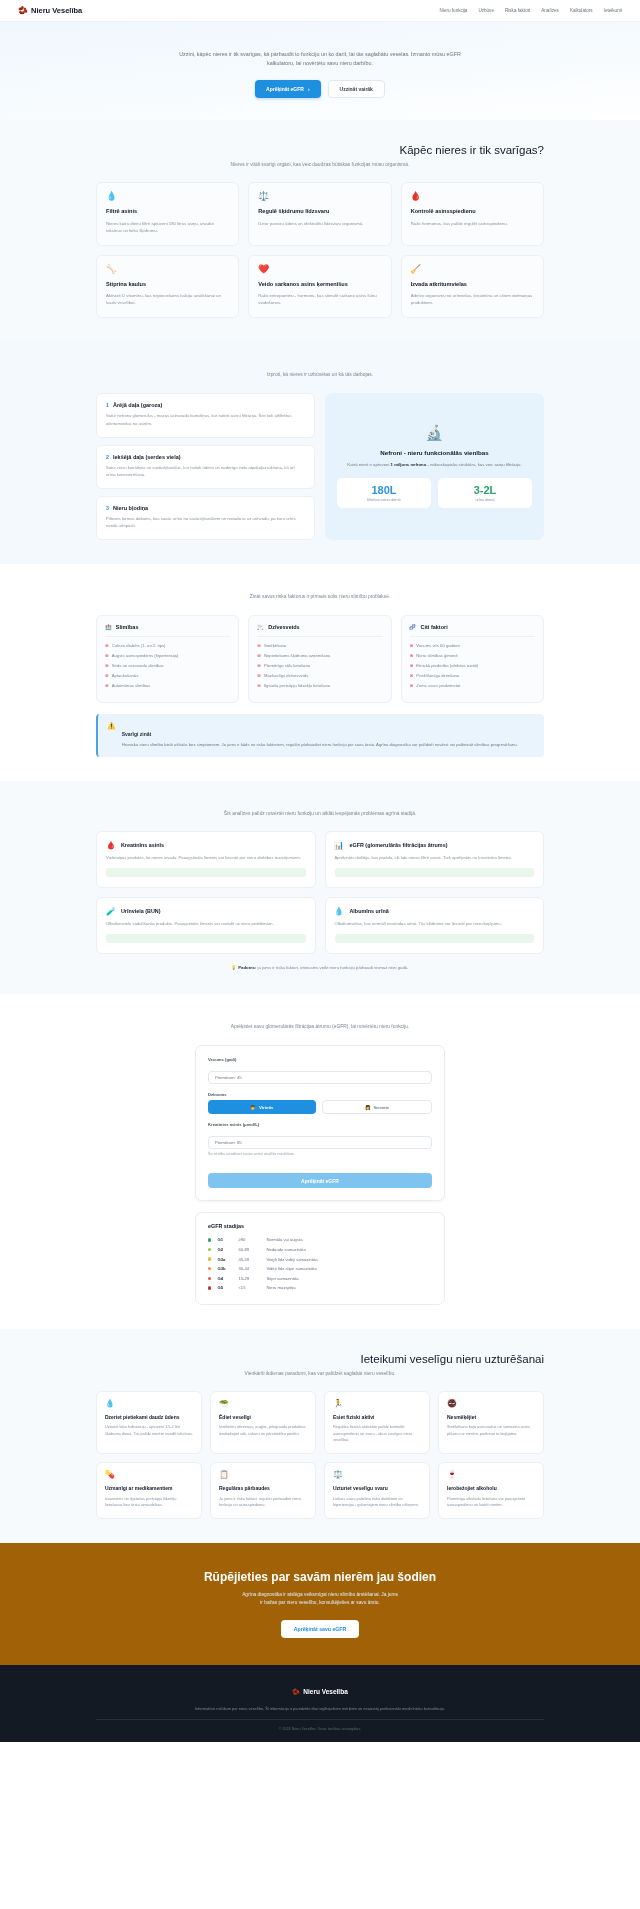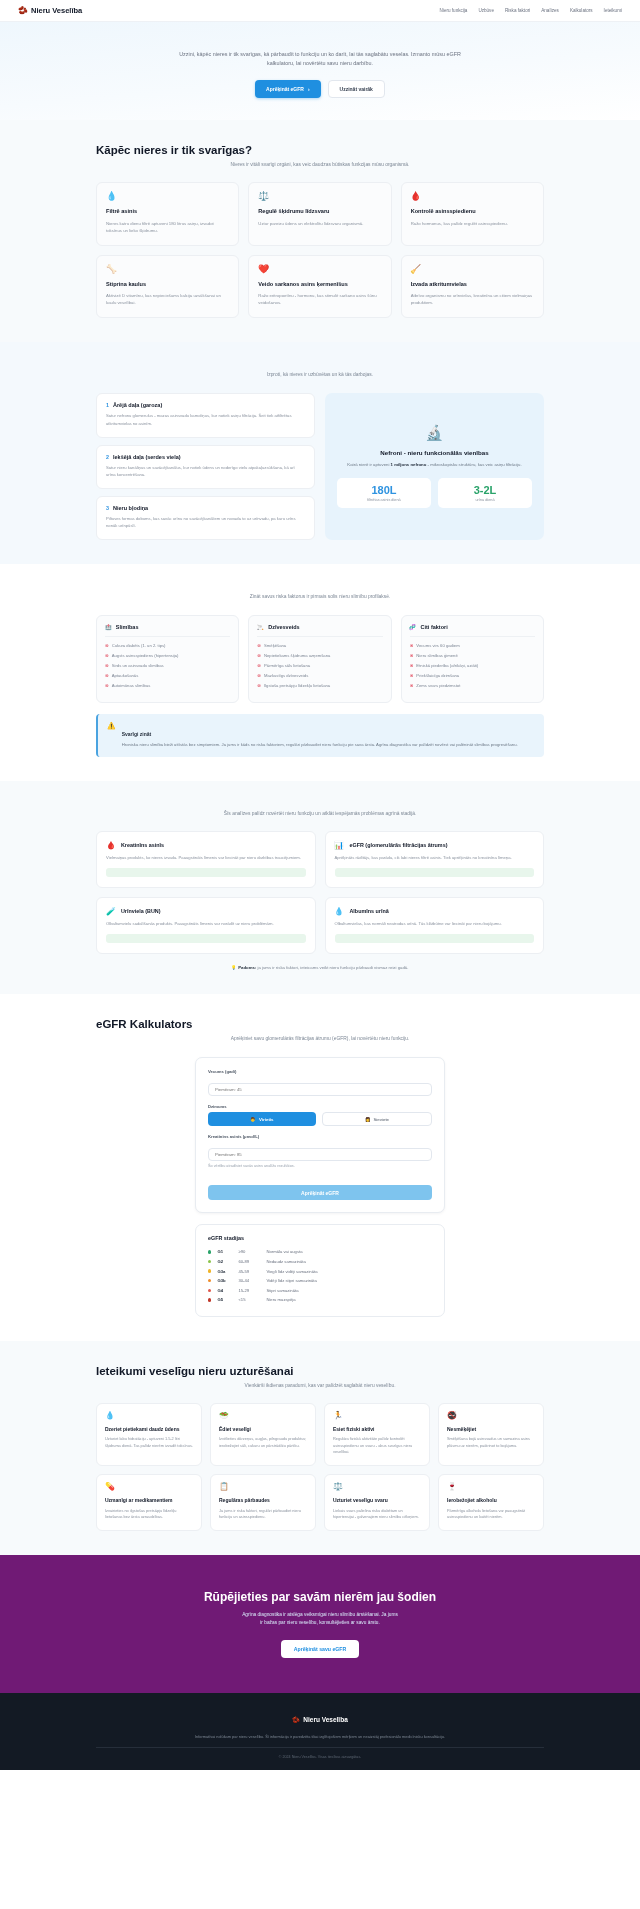--- a/index.html
+++ b/index.html
@@ -22,21 +22,21 @@
   .hbtns{margin-top:11px;display:flex;justify-content:center;gap:7px}
   .btn{font-size:5px;font-weight:bold;border-radius:4px;padding:5px 11px;display:inline-flex;align-items:center;gap:4px;cursor:pointer;border:none}
   .btn-pri{background:#1f8fe0;color:#fff;box-shadow:0 1px 3px rgba(31,143,224,.35)}
   .btn-sec{background:#fff;color:#374151;border:1px solid #e2e7ee}
 
   
   section{padding:24px 0}
   .sec-grey{background:#f7fafc}
   .sec-blue{background:#f4f9fd}
   .sec-white{background:#fff}
-  .h2{font-size:11.5px;font-weight:bold;text-align:left;color:#111827}
+  .h2{font-size:11.5px;font-weight:normal;text-align:right;color:#111827}
   .sub{margin:5px auto 0;width:290px;font-size:4.9px;line-height:1.7;color:#7b8694;text-align:center}
   .inner{width:448px;margin:0 auto}
 
   
   .g3{display:grid;grid-template-columns:repeat(3,1fr);gap:9px;margin-top:13px}
   .card{background:#fff;border:1px solid #eceff3;border-radius:6px;padding:9px 9px 11px}
   .card .emo{font-size:9px;line-height:1}
   .card h3{font-size:5.6px;font-weight:bold;margin-top:7px;color:#111827;line-height:1.3}
   .card p{font-size:4.3px;line-height:1.65;color:#8a929e;margin-top:4px}
   .sec-grey .card{background:#fbfcfd}
@@ -102,21 +102,21 @@
   .srow .sn{color:#6b7280}
 
   
   .g4{display:grid;grid-template-columns:repeat(4,1fr);gap:8px;margin-top:13px}
   .rc{background:#fff;border:1px solid #eceff3;border-radius:6px;padding:8px 8px 10px}
   .rc .emo{font-size:8px;line-height:1}
   .rc h4{font-size:5px;font-weight:bold;color:#111827;margin-top:6px;line-height:1.3}
   .rc p{font-size:3.9px;line-height:1.6;color:#8a929e;margin-top:4px}
 
   
-  .cta{background:#701a75;padding:35px 0;text-align:center}
+  .cta{background:#a16207;padding:27px 0;text-align:center}
   .cta h2{font-size:12px;font-weight:bold;color:#fff}
   .cta p{margin:7px auto 0;width:300px;font-size:4.8px;line-height:1.7;color:#dbeefc}
   .cta button{margin-top:12px;background:#fff;color:#1f8fe0;border:none;border-radius:4px;padding:6px 13px;font-size:5.2px;font-weight:bold;cursor:pointer}
 
   
   footer{background:#131a24;padding:15px 0 11px;text-align:center}
   .fbrand{display:inline-flex;align-items:center;gap:3px;font-size:6.5px;font-weight:bold;color:#fff}
   .fdis{margin:8px auto 0;width:420px;font-size:3.9px;line-height:1.6;color:#7d8794}
   .fcopy{margin-top:7px;padding-top:7px;font-size:3.7px;color:#5d6673;border-top:1px solid #262e3a;width:448px;margin-left:auto;margin-right:auto}
 </style>
@@ -376,21 +376,20 @@
         </div>
       <div class="tip">
         <span>💡</span>
         <b>Padoms:</b><span> ja jums ir riska faktori, ieteicams veikt nieru funkciju pārbaudi vismaz reizi gadā.</span>
       </div>
     </div>
   </section>
 
   <section class="sec-white">
     <div class="inner">
-      <div class="h2">eGFR Kalkulators</div>
       <div class="sub">Aprēķiniet savu glomerulārās filtrācijas ātrumu (eGFR), lai novērtētu nieru funkciju.</div>
       <div class="calc">
         <div class="fg">
           <label class="fl">Vecums (gadi)</label>
           <input class="fi" type="text" placeholder="Piemēram: 45" style="">
         </div>
         <div class="fg">
           <label class="fl">Dzimums</label>
           <div class="seg">
             <div class="on">

